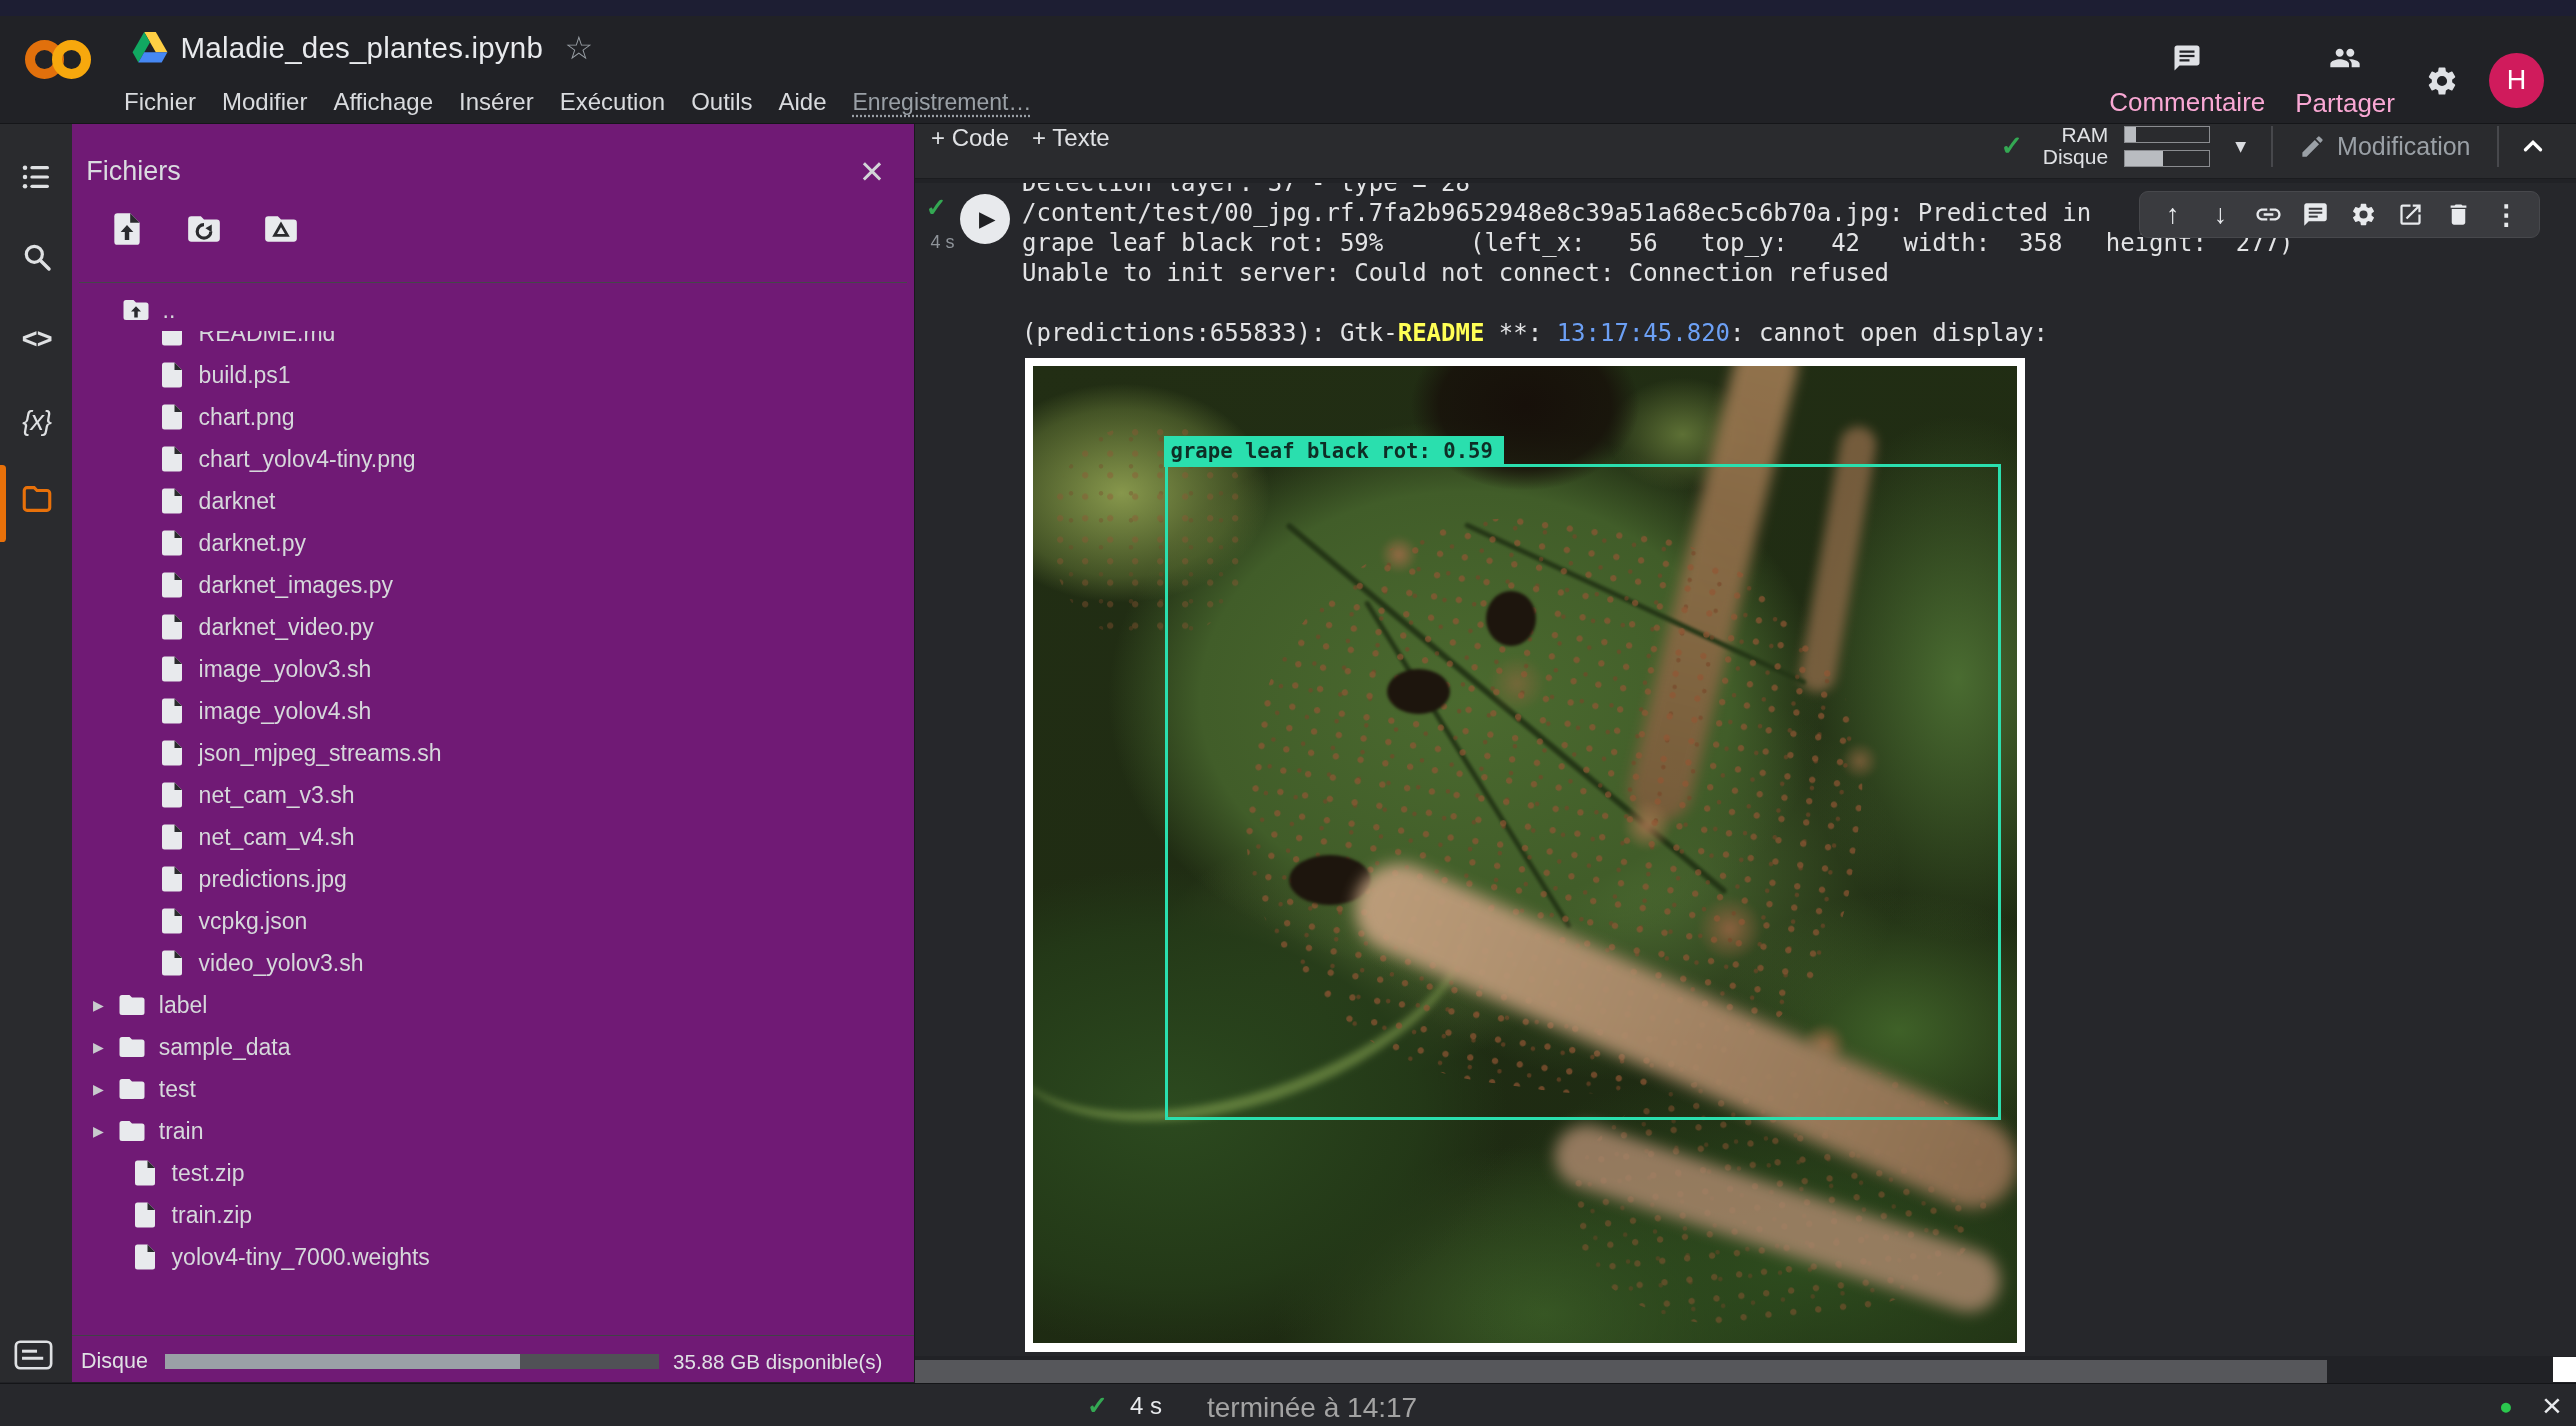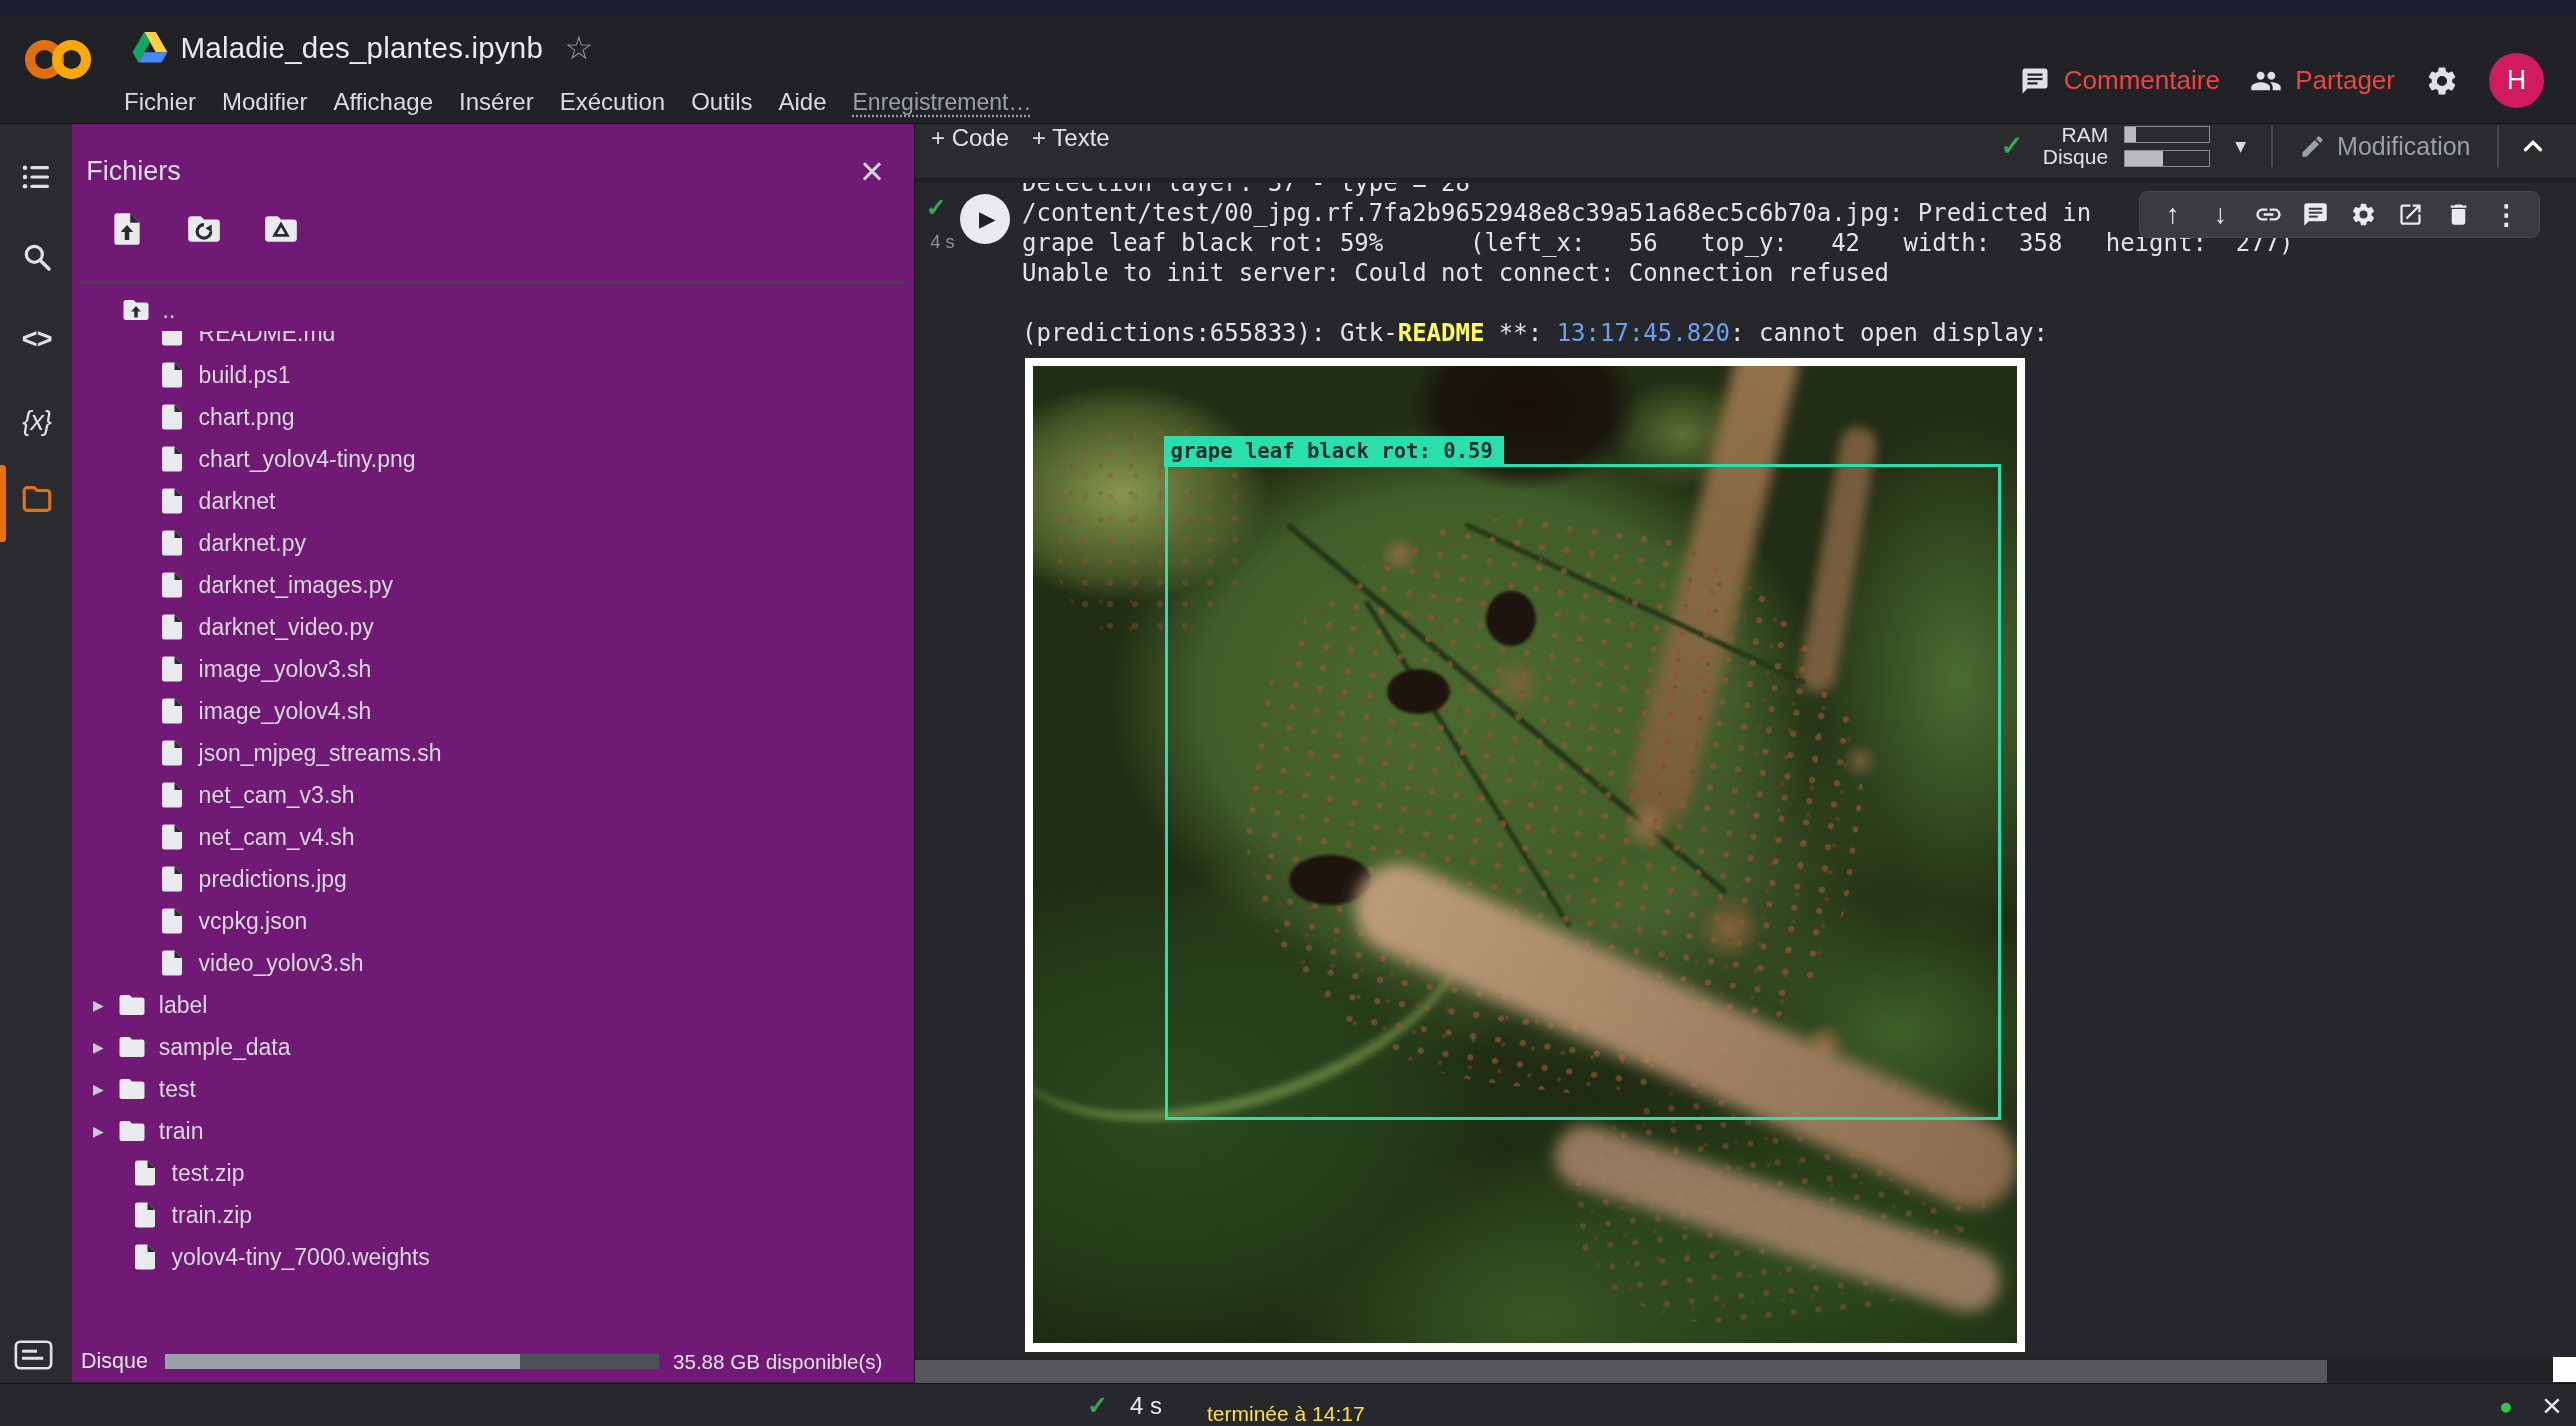--- a/index.html
+++ b/index.html
@@ -16,21 +16,21 @@
   #logo { position:absolute; left:25px; top:23px; width:86px; height:41px; display:flex; align-items:center; }
   #logo .ring { width:39px; height:39px; border-radius:50%; border:10.7px solid #e1700c; }
   #logo .ring.r2 { border-color:#f7a80d; margin-left:-11.6px; }
   #title-row { position:absolute; left:132px; top:12.5px; height:38px; display:flex; align-items:center; gap:12.5px; }
   #nb-title { font-size:29.5px; color:#e8eaed; letter-spacing:0.2px; }
   #star { font-size:32px; color:#9aa0a6; margin-left:9px; }
   #menus { position:absolute; left:124px; top:72px; display:flex; gap:26px; align-items:baseline; }
   .menu-item { font-size:24px; color:#d9dbde; cursor:default; }
   .menu-item.muted { color:#9aa0a6; font-size:23px; text-decoration:underline dotted; text-underline-offset:5.4px; }
   #header-right { position:absolute; right:32px; top:36px; height:57px; display:flex; align-items:center; gap:30px; }
-  .hbtn { display:flex; align-items:center; gap:13.4px; color:#ef4444; font-size:26px; }
+  .hbtn { display:flex; align-items:center; gap:13.4px; color:#f9a8d4; font-size:26px;flex-direction:column; }
   #avatar { width:55px; height:55px; border-radius:50%; background:#d01b5c; color:#fff;
             display:flex; align-items:center; justify-content:center; font-size:27px; }
 
   
   #rail { position:absolute; left:0; top:124px; width:72px; height:1258px; background:#2a2b2e; }
   .rail-ic { position:absolute; left:19.7px; width:34px; height:34px; display:flex; align-items:center;
              justify-content:center; color:#dfe1e3; }
   .rail-glyph { font-size:27px; font-weight:bold; color:#dfe1e3; letter-spacing:-0.9px; }
   #rail-indicator { position:absolute; left:0; top:341px; width:6.3px; height:77px; background:#e8710a;
                     border-radius:0 3.6px 3.6px 0; }
@@ -152,21 +152,21 @@
                 font-family:"DejaVu Sans Mono", monospace; font-size:20.6px; font-weight:bold;
                 padding:3.6px 10.7px 3.6px 6.3px; white-space:pre; }
 
   
   #hscroll-thumb { position:absolute; left:915px; top:1360px; width:1412px; height:23px; background:#56575b; }
   #scroll-corner { position:absolute; left:2553px; top:1357px; width:23px; height:25px; background:#fff; }
   #footer { position:absolute; left:0; top:1383px; width:100%; height:44px; background:#27282c;
             border-top:0.9px solid #141518; }
   #footer-check { position:absolute; left:1087px; top:7.2px; color:#34a853; font-size:25px; font-weight:bold; }
   #footer-duration { position:absolute; left:1130px; top:8px; color:#e8eaed; font-size:24px; }
-  #footer-msg { position:absolute; left:1207px; top:8px; color:#fde047; font-size:21px;margin-top:10px; }
+  #footer-msg { position:absolute; left:1207px; top:8px; color:#a3a3a3; font-size:28px; }
   #footer-dot { position:absolute; left:2499px; top:9px; color:#2bc84e; font-size:23px; }
   #footer-close { position:absolute; left:2542px; top:1.8px; color:#e8eaed; font-size:34px; }
 </style>
 </head>
 <body>
 
 <div id="app">
   <div id="top-strip"></div>
 
   <div id="header">

